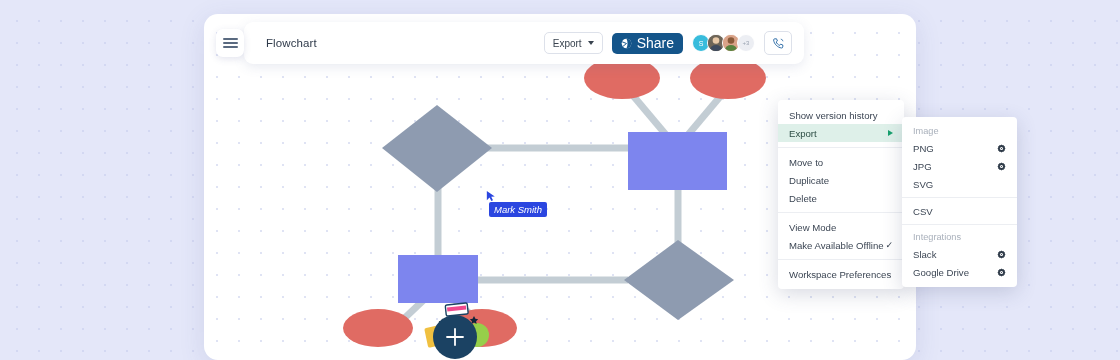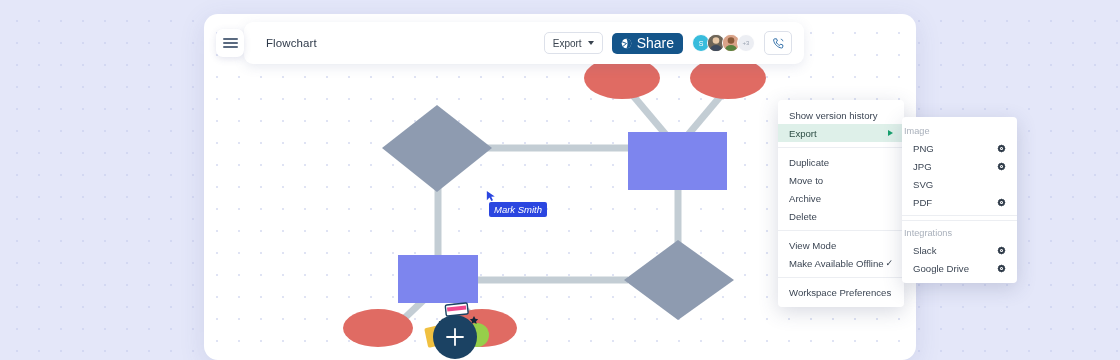--- a/index.html
+++ b/index.html
@@ -99,21 +99,21 @@
     border-top:3.6px solid transparent;border-bottom:3.6px solid transparent;border-left:5px solid #17a06e;}
   .menu-item .check{margin-left:auto;color:#2f3b49;font-size:9px;}
   .menu-sep{height:1px;background:#eceef2;margin:5px 0;}
   
   #export-submenu{
     position:absolute;left:902px;top:117px;width:115px;
     background:#fff;border-radius:4px;
     box-shadow:0 5px 20px rgba(60,70,110,.20);
     padding:6px 0;font-size:9.6px;color:#3c4654;z-index:31;
   }
-  .sub-head{height:16px;display:flex;align-items:center;padding:0 2px;color:#a9b0bb;font-size:9.2px;}
+  .sub-head{height:16px;display:flex;align-items:center;padding:0 11px;color:#a9b0bb;font-size:9.2px;}
   .sub-item{height:18px;display:flex;align-items:center;padding:0 11px;cursor:pointer;gap:24px;}
   .sub-item .gear{margin-left:auto;display:flex;align-items:center;}
   .sub-sep{height:1px;background:#eceef2;margin:4px 0;}
 </style>
 </head>
 <body>
 
 <div id="page-bg"></div>
 
 <div id="app-window">
@@ -230,27 +230,24 @@
     <span>Show version history</span>
   </div>
   <div class="menu-item highlight">
     <span>Export</span>
     <span class="arrow"></span>
   </div>
 
   <div class="menu-sep"></div>
 
   <div class="menu-item">
+    <span>Move to</span>
+  </div>
+  <div class="menu-item">
     <span>Duplicate</span>
-  </div>
-  <div class="menu-item">
-    <span>Move to</span>
-  </div>
-  <div class="menu-item">
-    <span>Archive</span>
   </div>
   <div class="menu-item">
     <span>Delete</span>
   </div>
 
   <div class="menu-sep"></div>
 
   <div class="menu-item">
     <span>View Mode</span>
   </div>
@@ -289,33 +286,26 @@
           <circle cx="8" cy="8" r="2.7" fill="#ffffff"></circle>
           <circle cx="8" cy="8" r="1.1" fill="#2f3b49"></circle>
         </svg>
     </span>
   </div>
 
   <div class="sub-item">
     <span>SVG</span>
   </div>
 
-  <div class="sub-item">
-    <span>PDF</span>
-    <span class="gear">
-      <svg width="9" height="9" viewBox="0 0 16 16">
-          <path d="M8 0.8l1.5 1.3 2-.4.8 1.9 1.9.8-.4 2 1.3 1.5-1.3 1.5.4 2-1.9.8-.8 1.9-2-.4L8 15.2 6.5 13.9l-2 .4-.8-1.9-1.9-.8.4-2L.9 8l1.3-1.5-.4-2 1.9-.8.8-1.9 2 .4z" fill="#2f3b49"></path>
-          <circle cx="8" cy="8" r="2.7" fill="#ffffff"></circle>
-          <circle cx="8" cy="8" r="1.1" fill="#2f3b49"></circle>
-        </svg>
-    </span>
-  </div>
 
   <div class="sub-sep"></div>
 
+  <div class="sub-item">
+    <span>CSV</span>
+  </div>
 
   <div class="sub-sep"></div>
 
   <div class="sub-head">Integrations</div>
 
   <div class="sub-item">
     <span>Slack</span>
     <span class="gear">
       <svg width="9" height="9" viewBox="0 0 16 16">
           <path d="M8 0.8l1.5 1.3 2-.4.8 1.9 1.9.8-.4 2 1.3 1.5-1.3 1.5.4 2-1.9.8-.8 1.9-2-.4L8 15.2 6.5 13.9l-2 .4-.8-1.9-1.9-.8.4-2L.9 8l1.3-1.5-.4-2 1.9-.8.8-1.9 2 .4z" fill="#2f3b49"></path>

